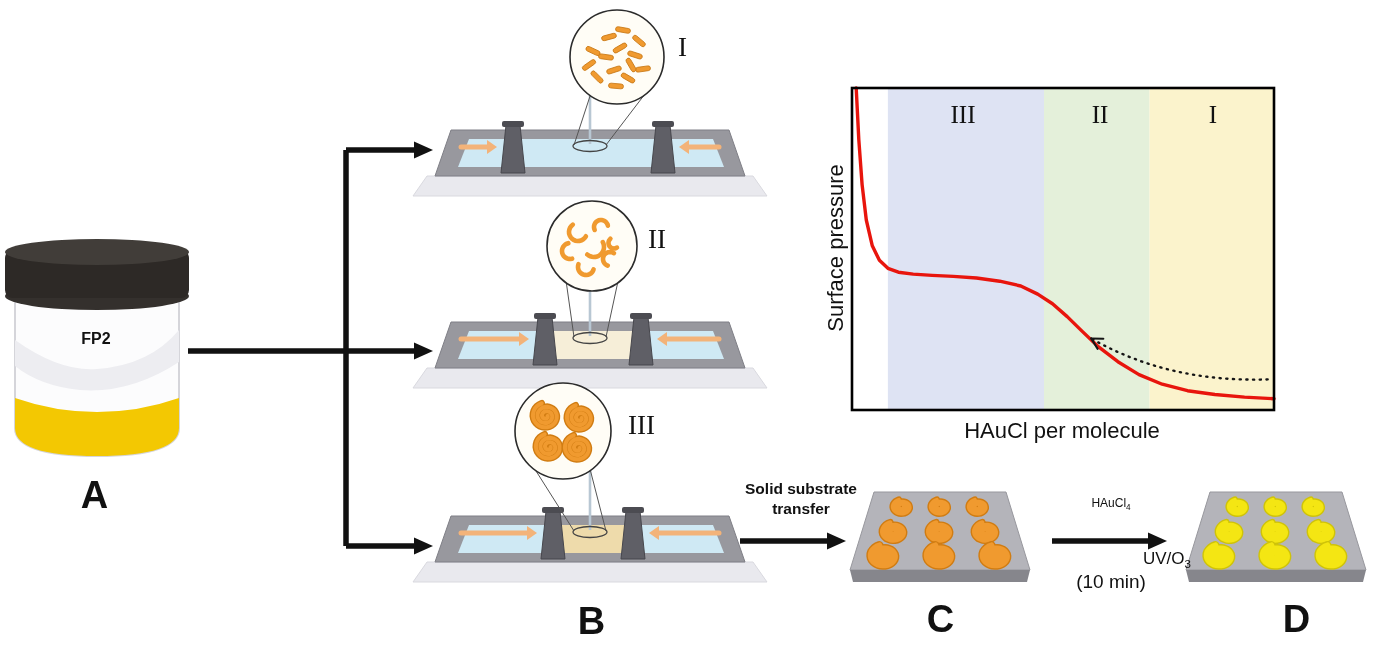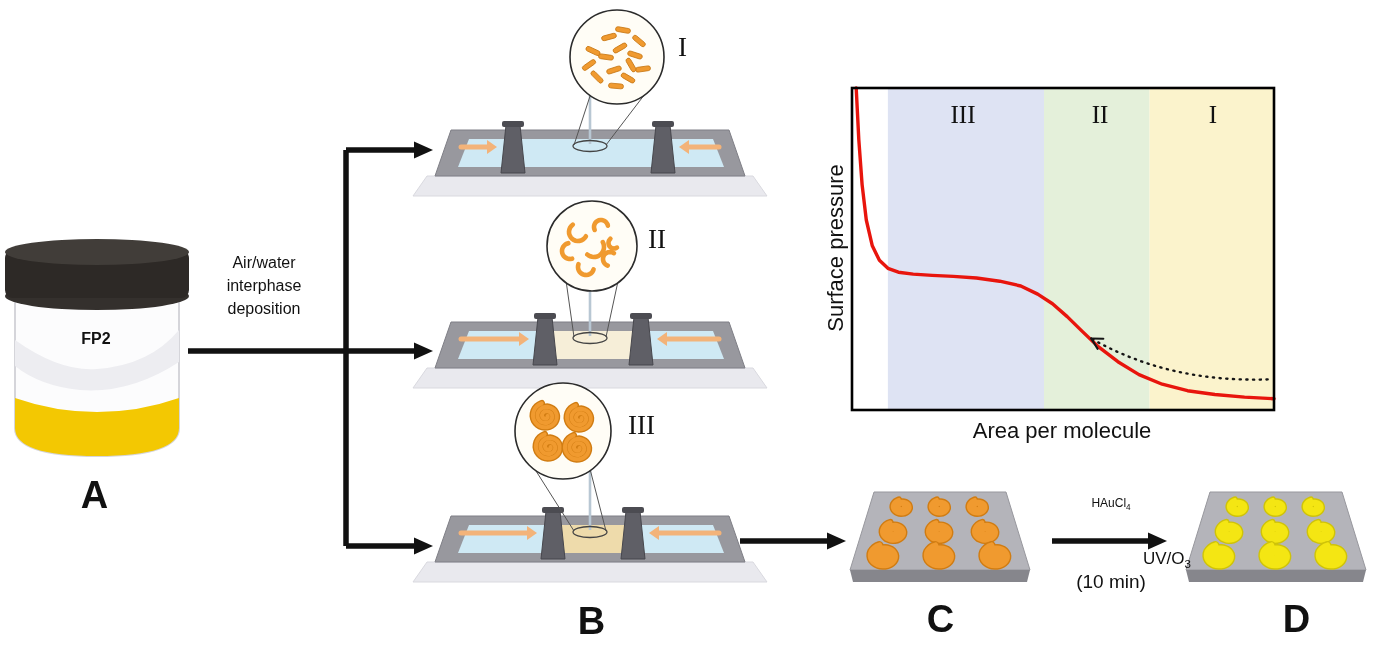--- a/index.html
+++ b/index.html
@@ -192,39 +192,38 @@
         <line x1="1091.274" y1="338.516" x2="1097.5646311065493" y2="348.7349999648357" stroke="#151515" stroke-width="2.2" stroke-linecap="round"></line>
         <line x1="1091.274" y1="338.516" x2="1103.2718344563966" y2="338.74396569237575" stroke="#151515" stroke-width="2.2" stroke-linecap="round"></line>
         <rect x="852" y="88" width="422" height="322" fill="none" stroke="#000" stroke-width="2.6"></rect>
       </g>
     </svg>
 
   <div class="t center" style="left:36px; top:330px; width:120px; font-size:16px; font-weight:700;">FP2</div>
 
   <div class="t center panel" style="left:55px; top:474px; width:80px;">A</div>
 
-  <div class="t center small" style="left:202px; top:251px; width:124px;">
-    <div>Air/water</div>
-    <div>interphase</div>
-    <div>deposition</div>
-  </div>
 
   <div class="t serif" style="left:678px; top:32px; width:40px; font-size:27px;">I</div>
   <div class="t serif" style="left:648px; top:224px; width:50px; font-size:27px;">II</div>
   <div class="t serif" style="left:628px; top:410px; width:60px; font-size:27px;">III</div>
 
   <div class="t center panel" style="left:552px; top:600px; width:80px;">B</div>
 
   <div class="t center axis" style="left:688px; top:233px; width:300px; height:30px; transform:rotate(-90deg);">Surface pressure</div>
-  <div class="t center axis" style="left:912px; top:418px; width:300px;">Area per molecule</div>
+  <div class="t center axis" style="left:912px; top:418px; width:300px;">HAuCl per molecule</div>
 
   <div class="t center serif" style="left:933px; top:101px; width:60px; font-size:25px;">III</div>
   <div class="t center serif" style="left:1075px; top:101px; width:50px; font-size:25px;">II</div>
   <div class="t center serif" style="left:1193px; top:101px; width:40px; font-size:25px;">I</div>
 
+  <div class="t center" style="left:731px; top:479px; width:140px; font-size:15.5px; font-weight:600; line-height:20px;">
+    <div>Solid substrate</div>
+    <div>transfer</div>
+  </div>
 
   <div class="t center panel" style="left:901px; top:598px; width:80px;">C</div>
 
   <div class="t center" style="left:1059px; top:496px; width:104px; font-size:12px;">
     <span>HAuCl</span><sub>4</sub>
   </div>
   <div class="t center" style="left:1115px; top:549px; width:104px; font-size:17px;">
     <span>UV/O</span><sub>3</sub>
   </div>
   <div class="t center" style="left:1059px; top:571px; width:104px; font-size:19px;">(10 min)</div>

